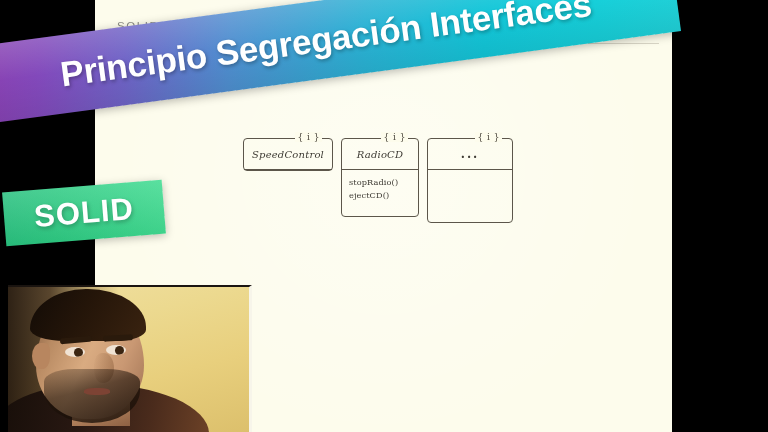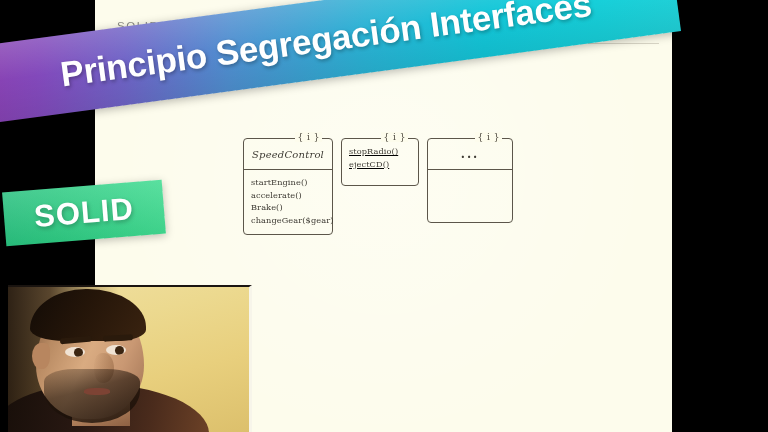--- a/index.html
+++ b/index.html
@@ -113,21 +113,21 @@
     font-weight: bold;
     letter-spacing: 2px;
     font-size: 12px;
   }
   .uml-body {
     padding: 6px 6px 8px 7px;
     min-height: 22px;
     box-sizing: border-box;
   }
   .uml-box.b1 .uml-body { min-height: 62px; }
-  .uml-box.b2 .uml-body { min-height: 46px; text-decoration: underline; }
+  .uml-box.b2 .uml-body { min-height: 46px; }
   .uml-box.b3 .uml-body { min-height: 52px; }
   .method {
     font-size: 8.2px;
     color: #3d3a33;
     line-height: 12.6px;
     white-space: nowrap;
     letter-spacing: 0.1px;
   }
 
   
@@ -333,30 +333,25 @@
 
     <div class="breadcrumb">SOLID &gt; ISP &gt; POSIBLE SOLUCIÓN</div>
 
     <div class="rule"></div>
 
     <div id="diagram">
 
       <div class="uml-box b1">
         <div class="stereotype">{ i }</div>
         <div class="uml-title">SpeedControl</div>
-        <div class="uml-body">
-          <div class="method">startEngine()</div>
-          <div class="method">accelerate()</div>
-          <div class="method">Brake()</div>
-          <div class="method">changeGear($gear)</div>
-        </div>
       </div>
 
       <div class="uml-box b2">
         <div class="stereotype">{ i }</div>
+        <div class="uml-title">RadioCD</div>
         <div class="uml-body">
           <div class="method">stopRadio()</div>
           <div class="method">ejectCD()</div>
         </div>
       </div>
 
       <div class="uml-box b3">
         <div class="stereotype">{ i }</div>
         <div class="uml-title dots">...</div>
         <div class="uml-body"></div>

